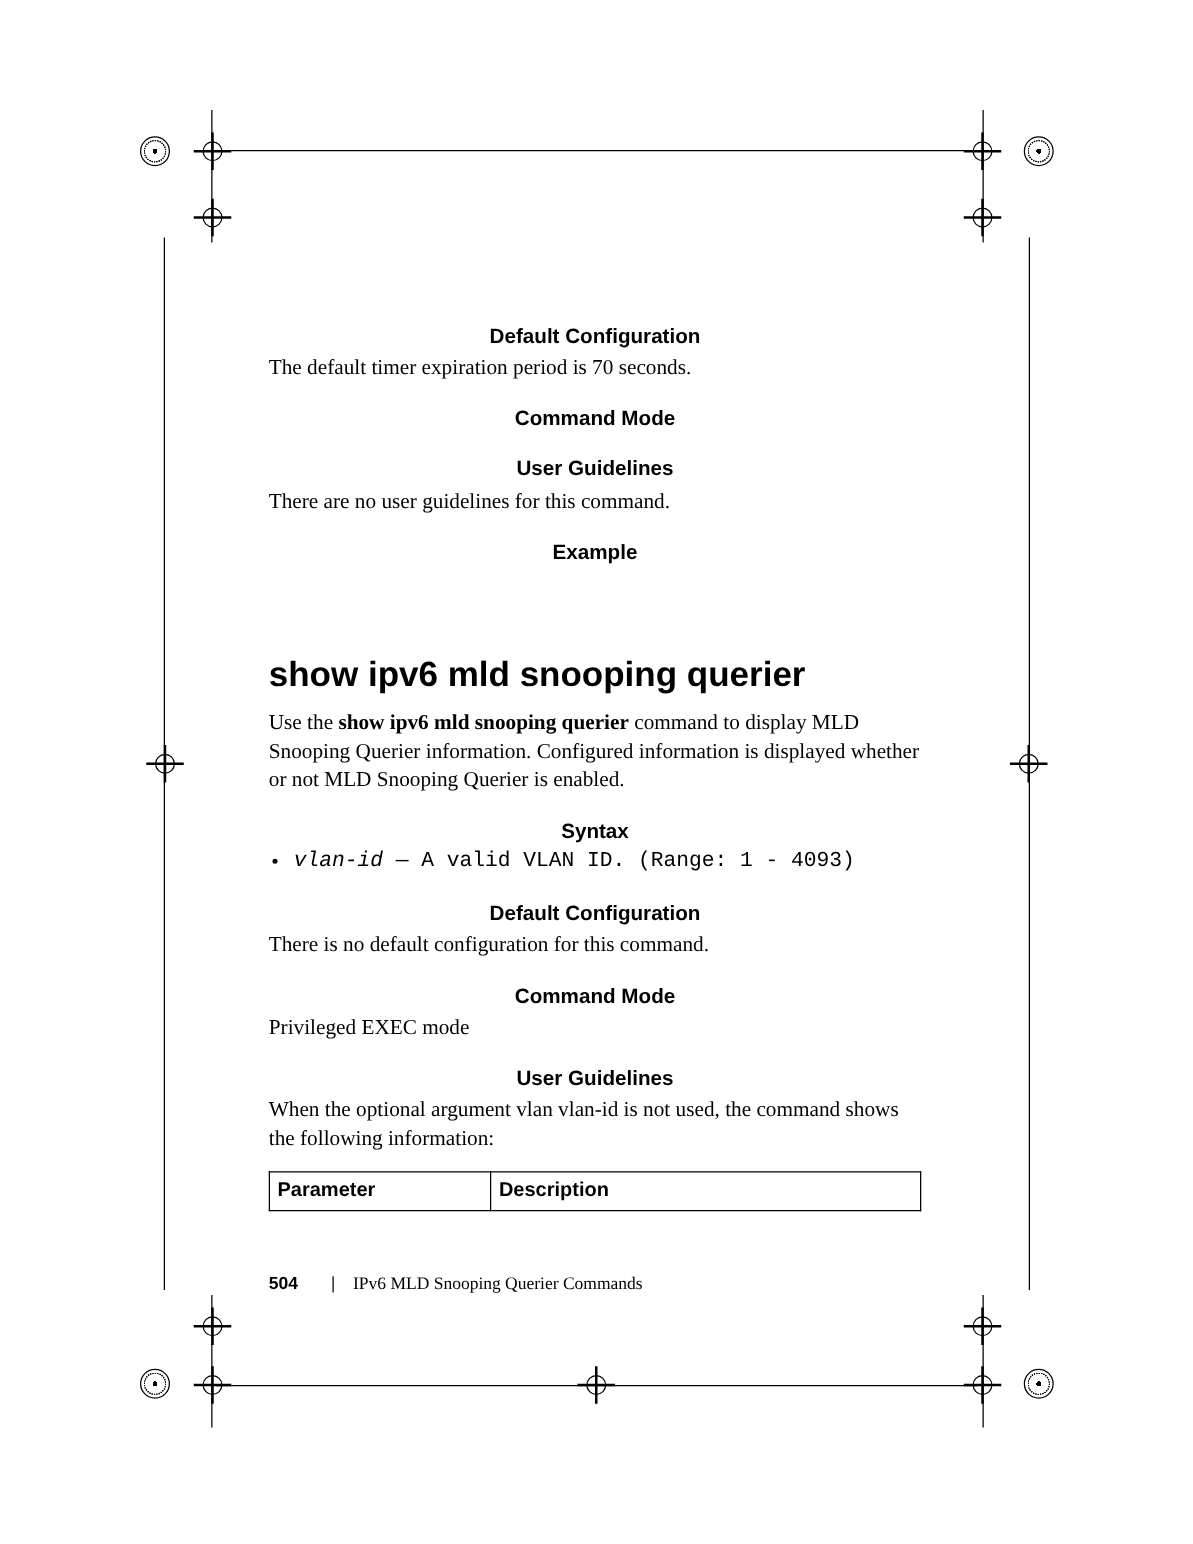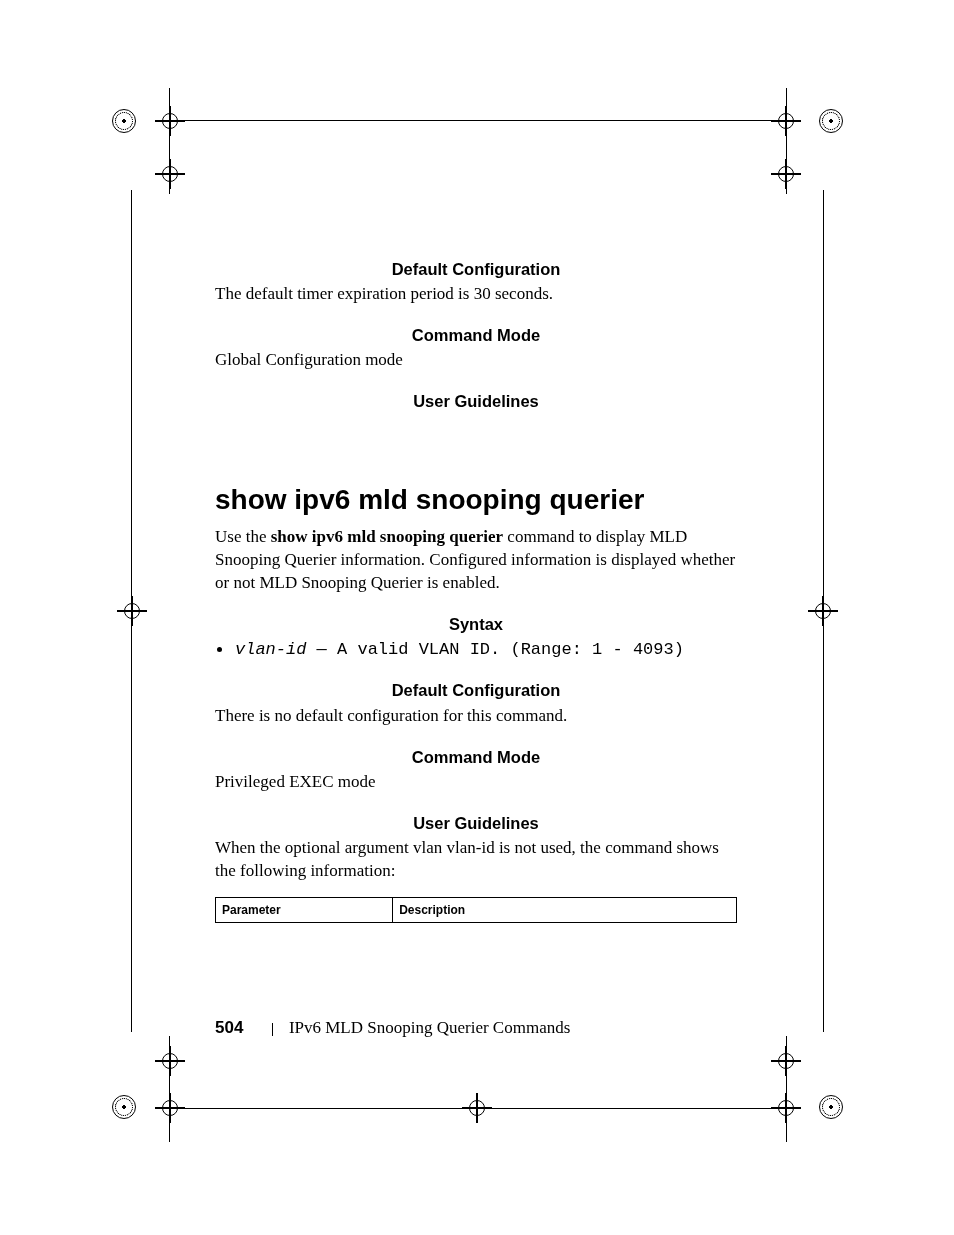--- a/index.html
+++ b/index.html
@@ -61,35 +61,35 @@
   .ital { font-style: italic; }
   .bold { font-weight: bold; }
   table.param-table {
     width: 100%;
     border-collapse: collapse;
     margin-top: 14px;
   }
   table.param-table th {
     font-family: Arial, Helvetica, sans-serif;
     font-weight: bold;
-    font-size: 12px;
+    font-size: 16px;
     text-align: left;
     padding: 4px 6px;
   }
   table.param-table th,
   table.param-table td {
     border: 1.5px solid #000;
   }
   .col-param { width: 34%; }
   .col-desc  { width: 66%; }
   .footer {
     position: absolute;
     left: 215px;
     top: 1017px;
-    font-size: 17px;
+    font-size: 14px;
   }
   .footer .pg {
     font-family: Arial, Helvetica, sans-serif;
     font-weight: bold;
   }
   .footer .sep {
     display: inline-block;
     border-left: 1px solid #000;
     height: 13px;
     vertical-align: middle;
@@ -236,27 +236,28 @@
   <div class="line-v ln-lt"></div>
   <div class="line-v ln-rt"></div>
   <div class="line-v ln-lb"></div>
   <div class="line-v ln-rb"></div>
   <div class="line-v ln-ml"></div>
   <div class="line-v ln-mr"></div>
 
   <div class="content">
 
     <div class="section-h" style="margin-top:0">Default Configuration</div>
-    <p class="para">The default timer expiration period is 30 seconds.</p>
+    <p class="para">The default timer expiration period is 70 seconds.</p>
 
     <div class="section-h">Command Mode</div>
-    <p class="para">Global Configuration mode</p>
 
     <div class="section-h">User Guidelines</div>
-
+    <p class="para">There are no user guidelines for this command.</p>
+
+    <div class="section-h">Example</div>
 
     <h1 class="cmd-title">show ipv6 mld snooping querier</h1>
     <p class="para">
       <span>Use the </span><span class="bold">show ipv6 mld snooping querier</span><span> command to display MLD Snooping Querier information. Configured information is displayed whether or not MLD Snooping Querier is enabled.</span>
     </p>
 
     <div class="section-h">Syntax</div>
     <ul class="bullets">
       <li>
         <span class="ital">vlan-id</span><span> — </span><span>A valid VLAN ID. (Range: 1 - 4093)</span>

